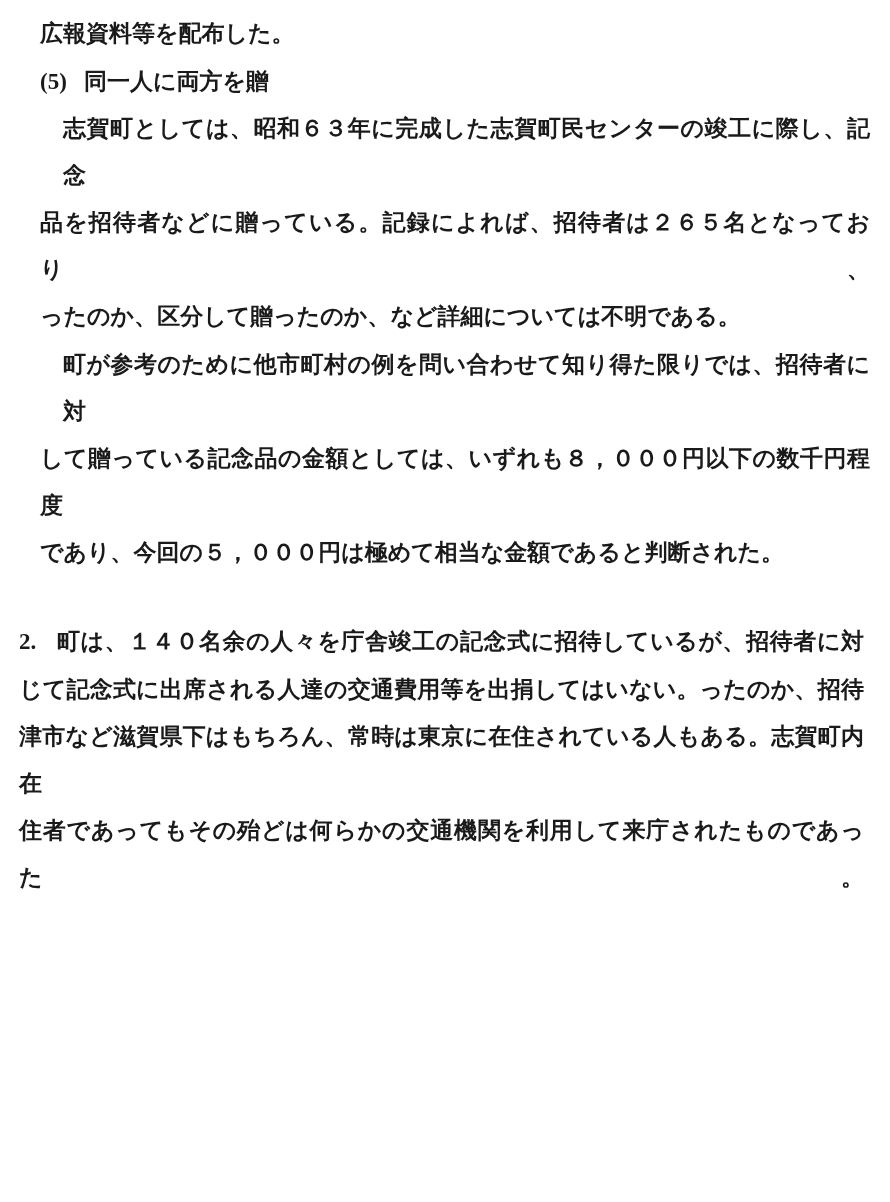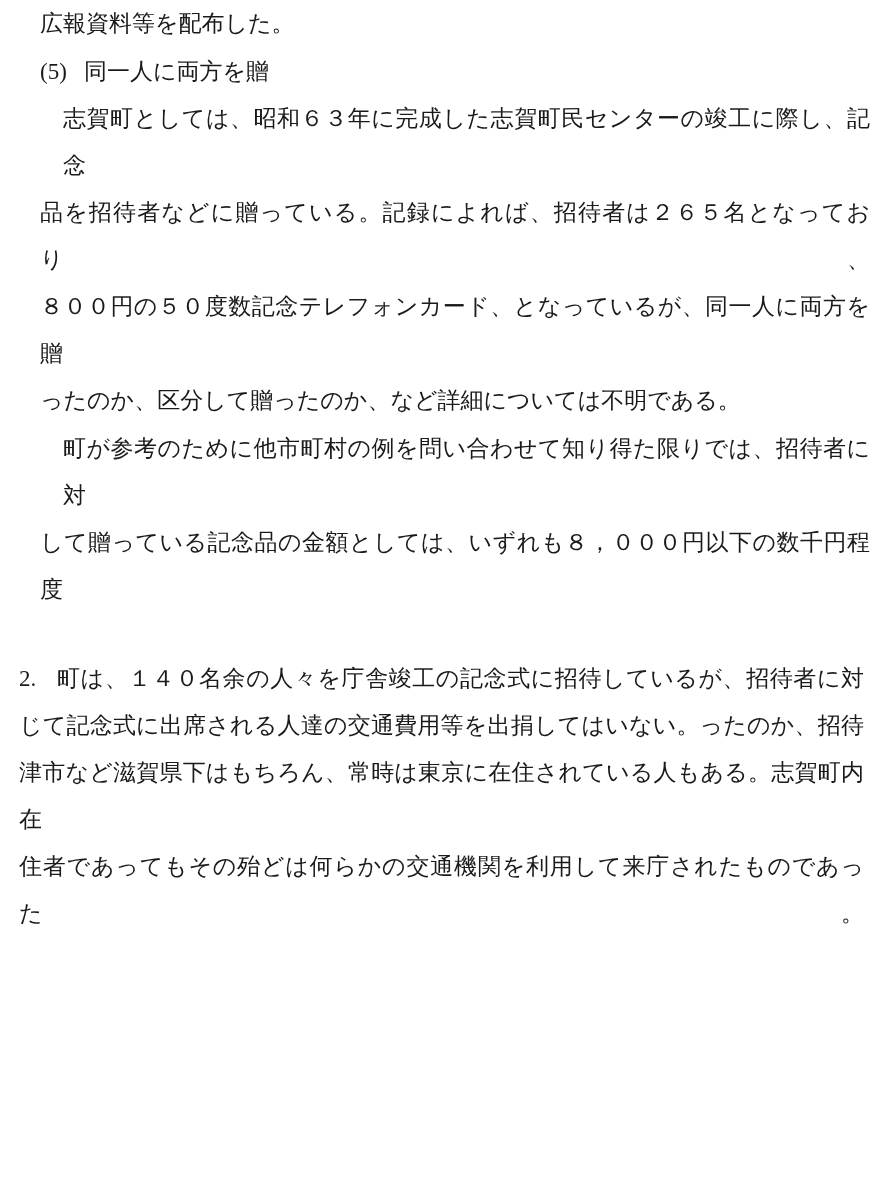--- a/index.html
+++ b/index.html
@@ -10,20 +10,22 @@
   .page {
     position: relative;
     width: 890px;
     height: 1202px;
     background: #ffffff;
     color: #1a1a1a;
     font-family: "Liberation Serif", "DejaVu Serif", serif;
     font-size: 23px;
     overflow: hidden;
     box-sizing: border-box;
+    padding-top: 10px;
+    font-weight: bold;
   }
   .block-a {
     margin-left: 40px;
     width: 830px;
   }
   .block-b {
     margin-left: 19px;
     width: 845px;
   }
   .line {
@@ -68,25 +70,25 @@
   <div class="block-a">
     <div class="line">広報資料等を配布した。</div>
 
     <div class="sec-first">
       <span class="h-marker">(5)</span>
       <span class="sec-text">同一人に両方を贈</span>
     </div>
 
     <div class="wrapline jfy ind">志賀町としては、昭和６３年に完成した志賀町民センターの竣工に際し、記念</div>
     <div class="wrapline jfy">品を招待者などに贈っている。記録によれば、招待者は２６５名となっており、</div>
-    <div class="wrapline jfy">８００円の５０度数記念テレフォンカード、となっているが、同一人に両方を贈</div>
     <div class="line">ったのか、区分して贈ったのか、など詳細については不明である。</div>
 
     <div class="wrapline jfy ind">町が参考のために他市町村の例を問い合わせて知り得た限りでは、招待者に対</div>
     <div class="wrapline jfy">して贈っている記念品の金額としては、いずれも８，０００円以下の数千円程度</div>
+    <div class="line">であり、今回の５，０００円は極めて相当な金額であると判断された。</div>
   </div>
 
   <div class="block-b sec2">
     <div class="sec-first">
       <span class="marker">2.</span>
       <span class="sec-text jfy">町は、１４０名余の人々を庁舎竣工の記念式に招待しているが、招待者に対</span>
     </div>
     <div class="wrapline jfy">じて記念式に出席される人達の交通費用等を出捐してはいない。ったのか、招待</div>
     <div class="wrapline jfy">津市など滋賀県下はもちろん、常時は東京に在住されている人もある。志賀町内在</div>
     <div class="wrapline jfy">住者であってもその殆どは何らかの交通機関を利用して来庁されたものであった。</div>

